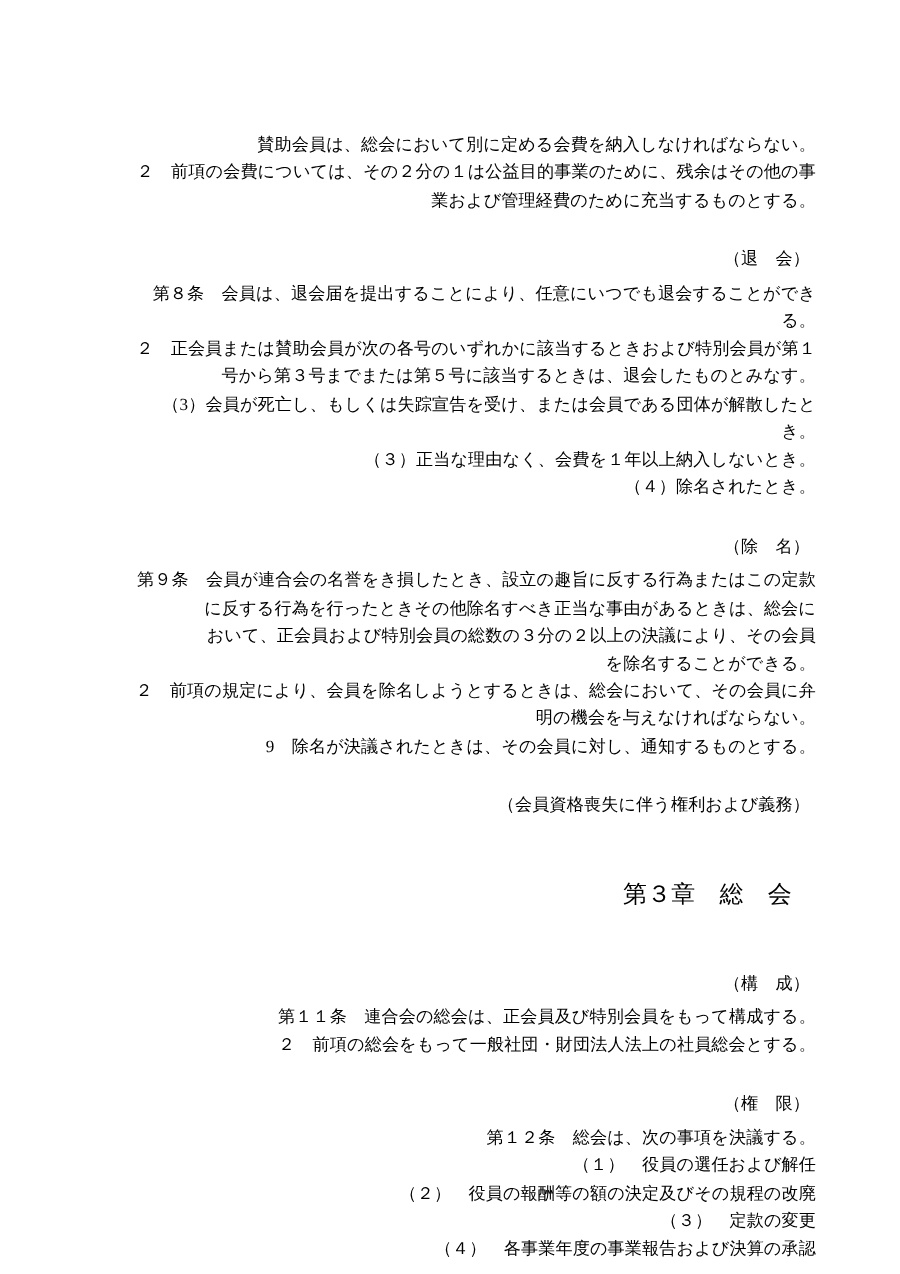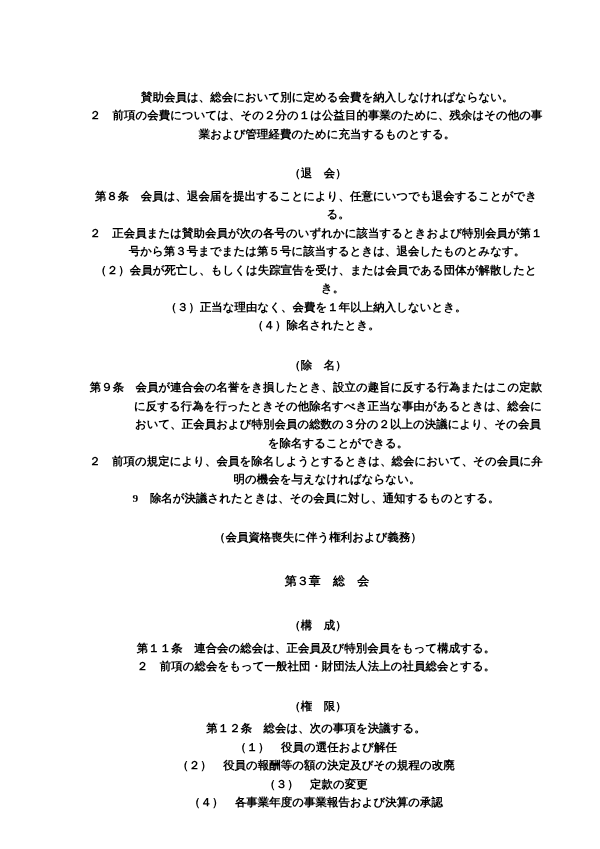--- a/index.html
+++ b/index.html
@@ -22,42 +22,41 @@
     background: #ffffff;
   }
   .doc-body {
     font-size: 11.4px;
     line-height: 1.62;
     letter-spacing: 0.1px;
   }
   .para {
     margin: 0;
     white-space: pre-wrap;
-    text-align: center;
-    font-weight: bold;
+    text-align: right;
   }
   
   .hang-2 {
     padding-left: 22px;
     text-indent: -22px;
   }
   .hang-4 {
     padding-left: 44px;
     text-indent: -44px;
   }
   .indent-1 {
     padding-left: 11px;
   }
   .blank {
     height: 17px;
   }
   .chapter {
-    margin: 4px;
+    margin: 16px;
     padding-left: 22px;
-    font-size: 12px;
+    font-size: 16px;
     line-height: 1.62;
   }
   .section-label {
     margin: 4px;
     padding-left: 4px;
   }
   .item {
     margin: 0;
     padding-left: 33px;
     text-indent: -33px;
@@ -72,21 +71,21 @@
 <body>
 
 <div class="page">
   <div class="doc-body" id="doc-body">
       <p class="para indent-1">　賛助会員は、総会において別に定める会費を納入しなければならない。</p>
       <p class="para hang-2">２　前項の会費については、その２分の１は公益目的事業のために、残余はその他の事業および管理経費のために充当するものとする。</p>
       <p class="para blank"></p>
       <p class="para section-label">（退　会）</p>
       <p class="para hang-4">第８条　会員は、退会届を提出することにより、任意にいつでも退会することができる。</p>
       <p class="para hang-2">２　正会員または賛助会員が次の各号のいずれかに該当するときおよび特別会員が第１号から第３号までまたは第５号に該当するときは、退会したものとみなす。</p>
-      <p class="para item">（２）会員が死亡し、もしくは失踪宣告を受け、または会員である団体が解散したとき。</p>
+      <p class="para item">（3）会員が死亡し、もしくは失踪宣告を受け、または会員である団体が解散したとき。</p>
       <p class="para item">（３）正当な理由なく、会費を１年以上納入しないとき。</p>
       <p class="para item">（４）除名されたとき。</p>
       <p class="para blank"></p>
       <p class="para section-label">（除　名）</p>
       <p class="para hang-4">第９条　会員が連合会の名誉をき損したとき、設立の趣旨に反する行為またはこの定款に反する行為を行ったときその他除名すべき正当な事由があるときは、総会において、正会員および特別会員の総数の３分の２以上の決議により、その会員を除名することができる。</p>
       <p class="para hang-2">２　前項の規定により、会員を除名しようとするときは、総会において、その会員に弁明の機会を与えなければならない。</p>
       <p class="para hang-2">9　除名が決議されたときは、その会員に対し、通知するものとする。</p>
       <p class="para blank"></p>
       <p class="para section-label">（会員資格喪失に伴う権利および義務）</p>
       <p class="para blank"></p>

